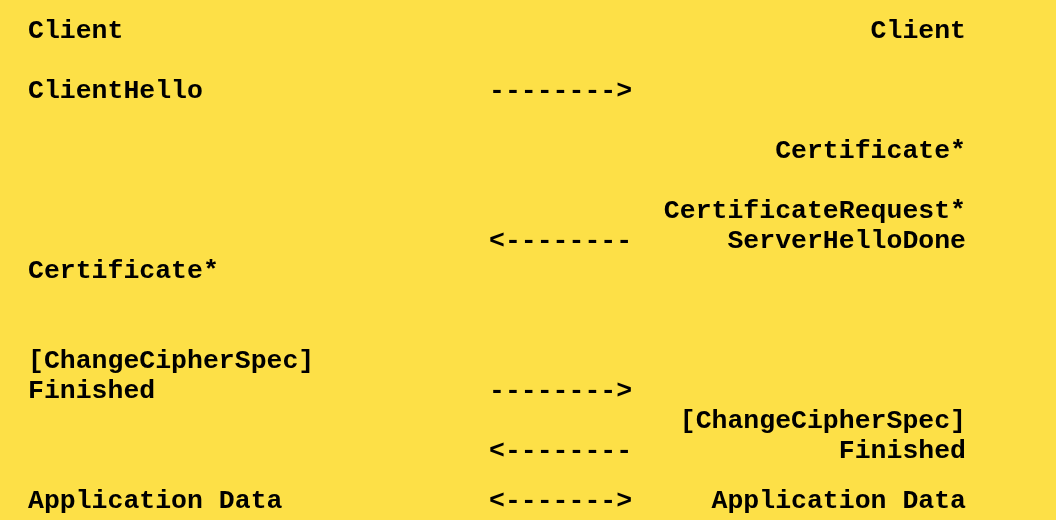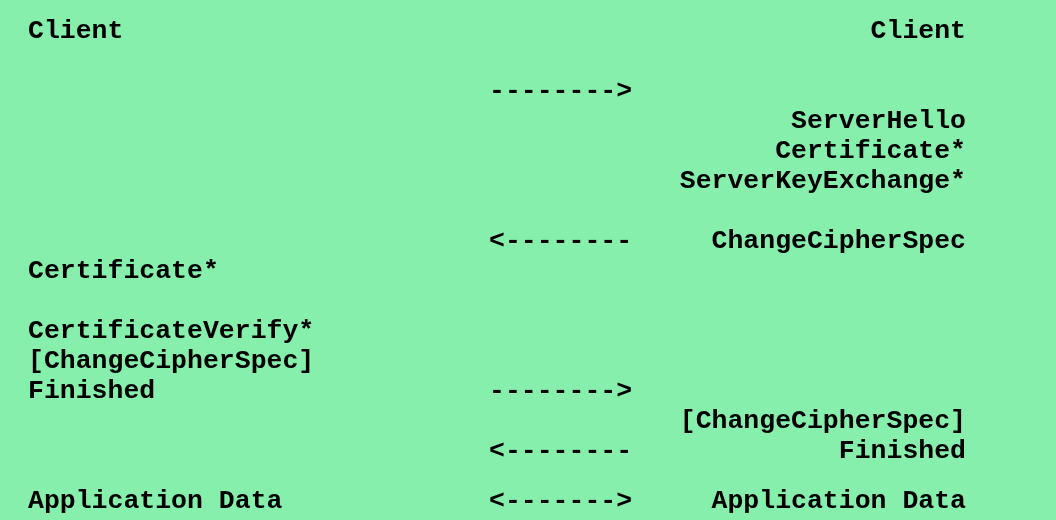--- a/index.html
+++ b/index.html
@@ -9,21 +9,21 @@
   }
   body {
     width: 1056px;
     height: 520px;
     overflow: hidden;
   }
   .diagram {
     position: relative;
     width: 1056px;
     height: 520px;
-    background: #86efac;
+    background: #fde047;
     color: #000000;
     font-family: "Liberation Mono", "DejaVu Sans Mono", monospace;
     font-weight: bold;
     font-size: 26.5px;
   }
   .row {
     position: absolute;
     left: 28px;
     width: 938px;
     height: 30px;
@@ -56,49 +56,44 @@
 <div class="diagram">
 
   <div class="row" style="top:16px">
     <span class="seg-left">Client</span>
     <span class="seg-right">Client</span>
   </div>
 
   <div class="row" style="top:46px"></div>
 
   <div class="row" style="top:76px">
+    <span class="seg-left">ClientHello</span>
     <span class="seg-arrow">--------&gt;</span>
   </div>
 
-  <div class="row" style="top:106px">
-    <span class="seg-right">ServerHello</span>
-  </div>
 
   <div class="row" style="top:136px">
     <span class="seg-right">Certificate*</span>
   </div>
 
-  <div class="row" style="top:166px">
-    <span class="seg-right">ServerKeyExchange*</span>
+
+  <div class="row" style="top:196px">
+    <span class="seg-right">CertificateRequest*</span>
   </div>
-
 
   <div class="row" style="top:226px">
     <span class="seg-arrow">&lt;--------</span>
-    <span class="seg-right">ChangeCipherSpec</span>
+    <span class="seg-right">ServerHelloDone</span>
   </div>
 
   <div class="row" style="top:256px">
     <span class="seg-left">Certificate*</span>
   </div>
 
 
-  <div class="row" style="top:316px">
-    <span class="seg-left">CertificateVerify*</span>
-  </div>
 
   <div class="row" style="top:346px">
     <span class="seg-left">[ChangeCipherSpec]</span>
   </div>
 
   <div class="row" style="top:376px">
     <span class="seg-left">Finished</span>
     <span class="seg-arrow">--------&gt;</span>
   </div>
 

